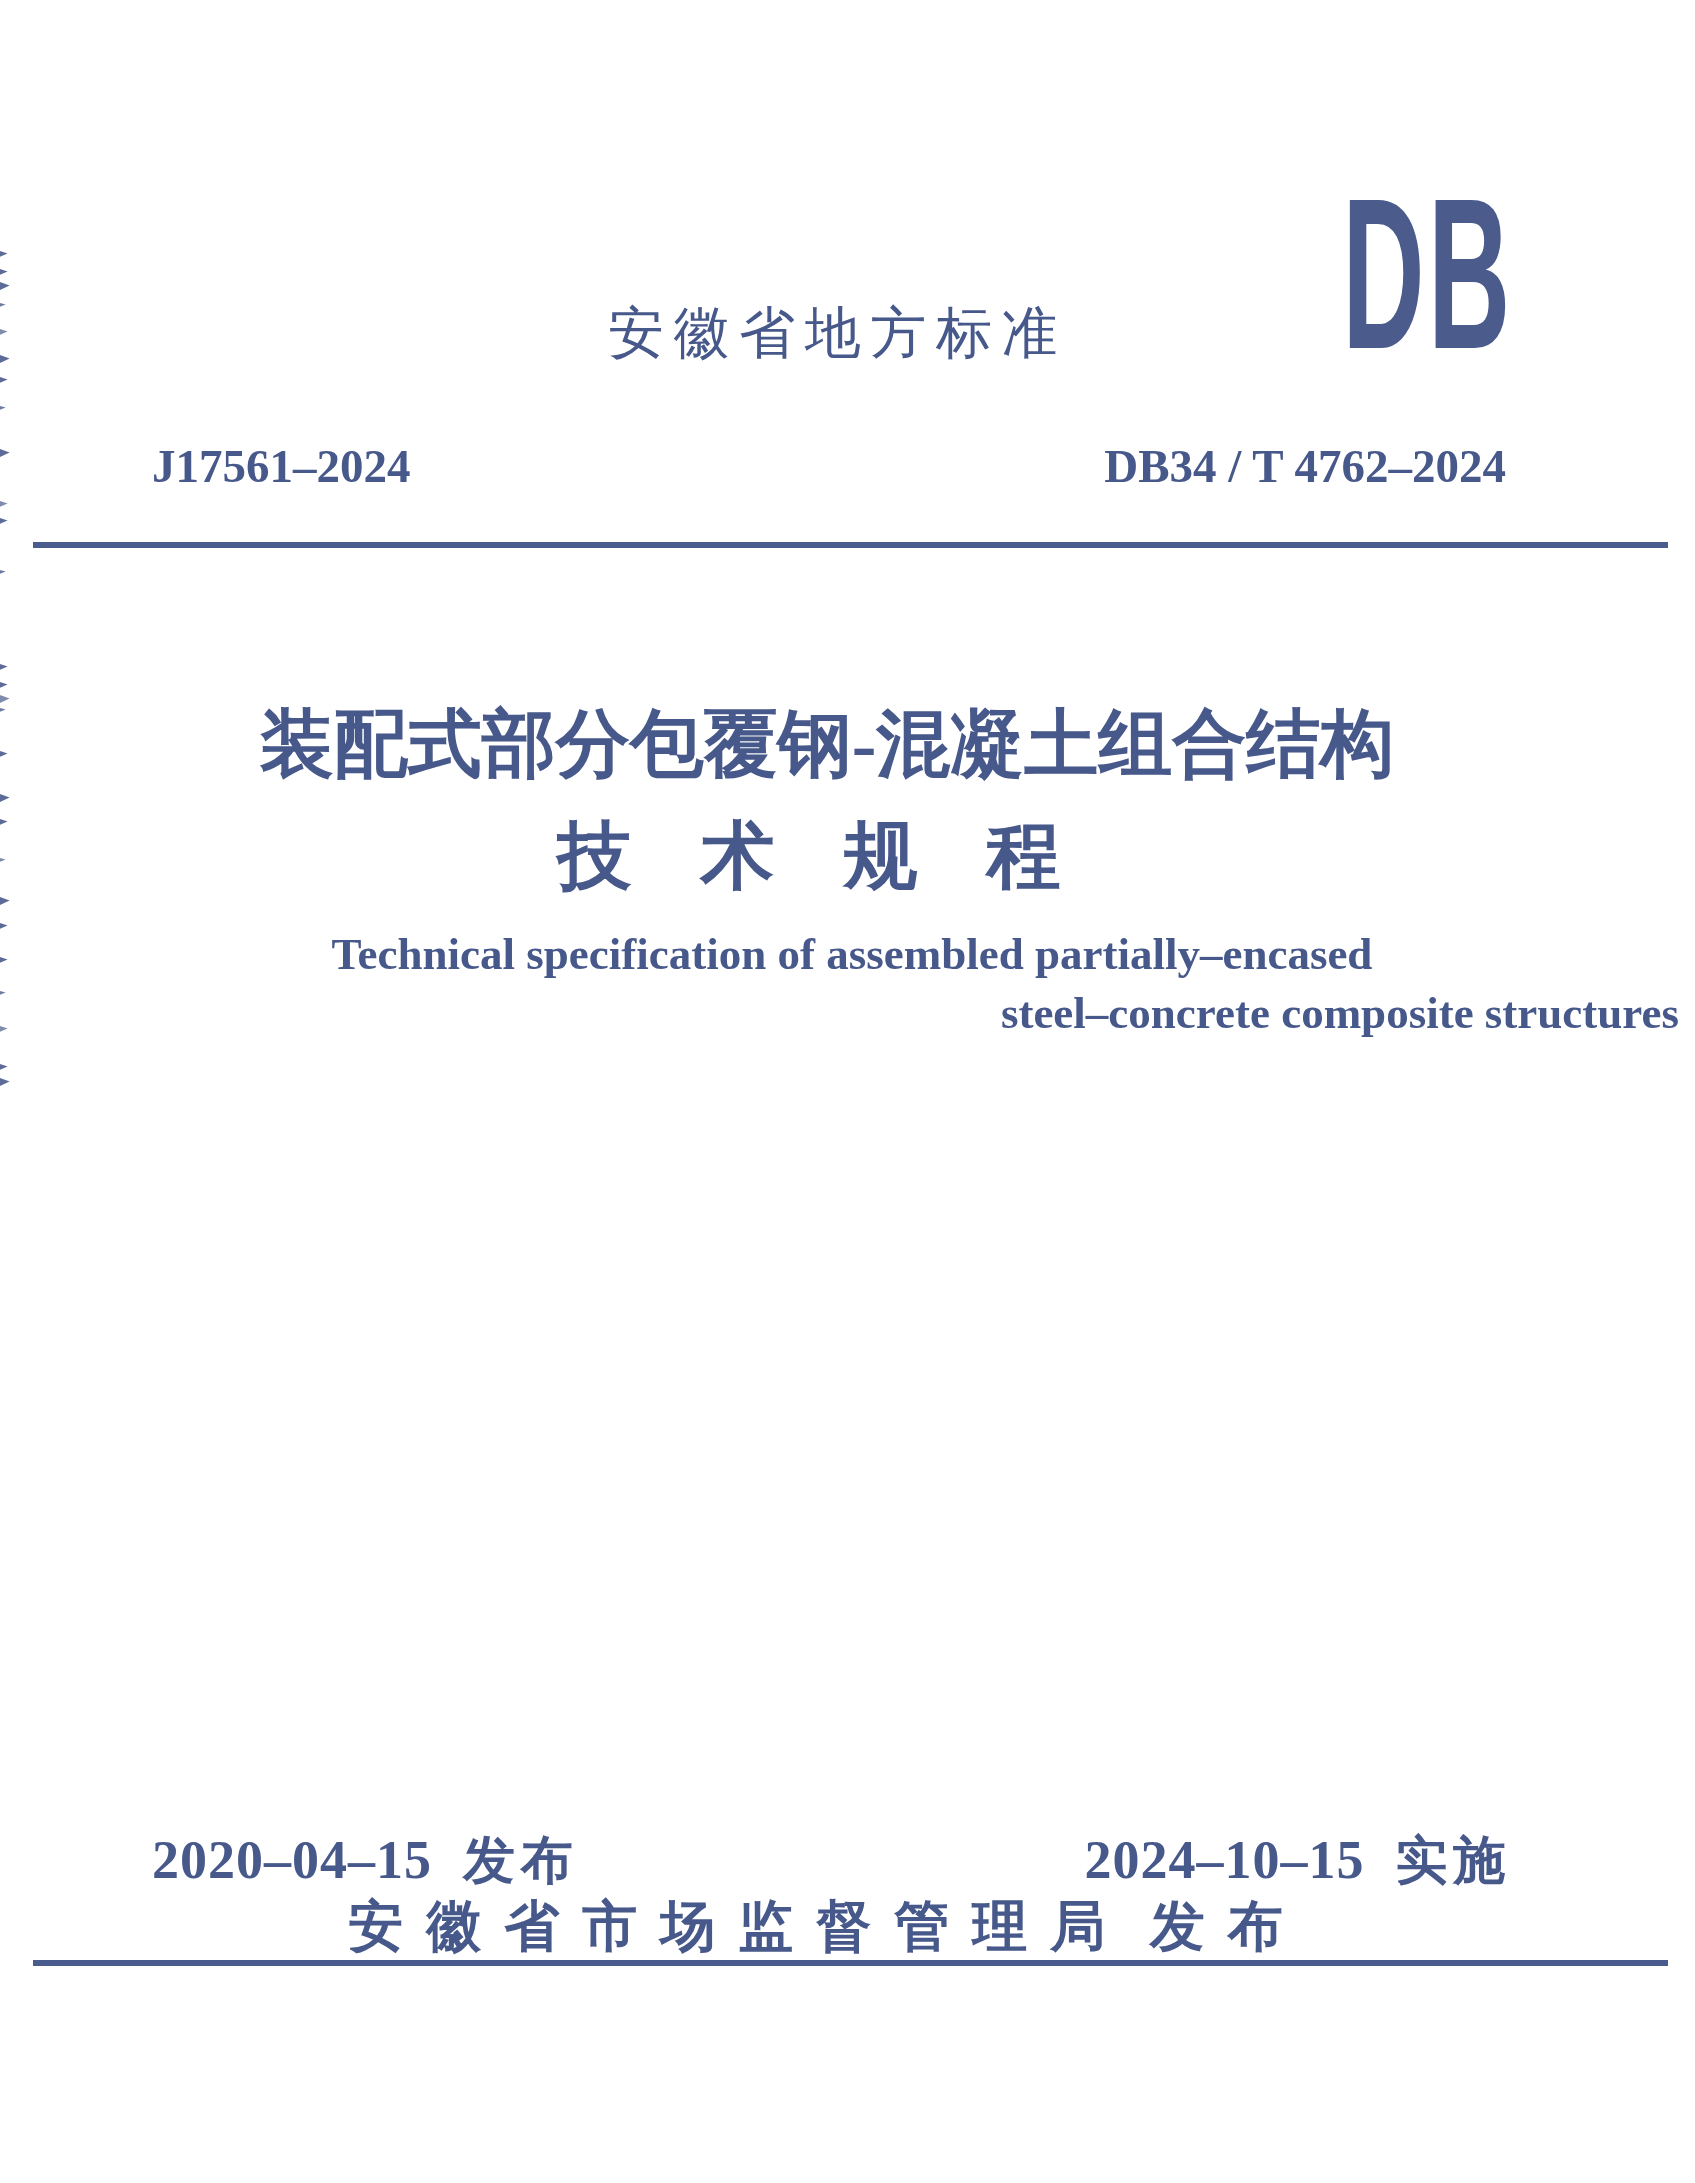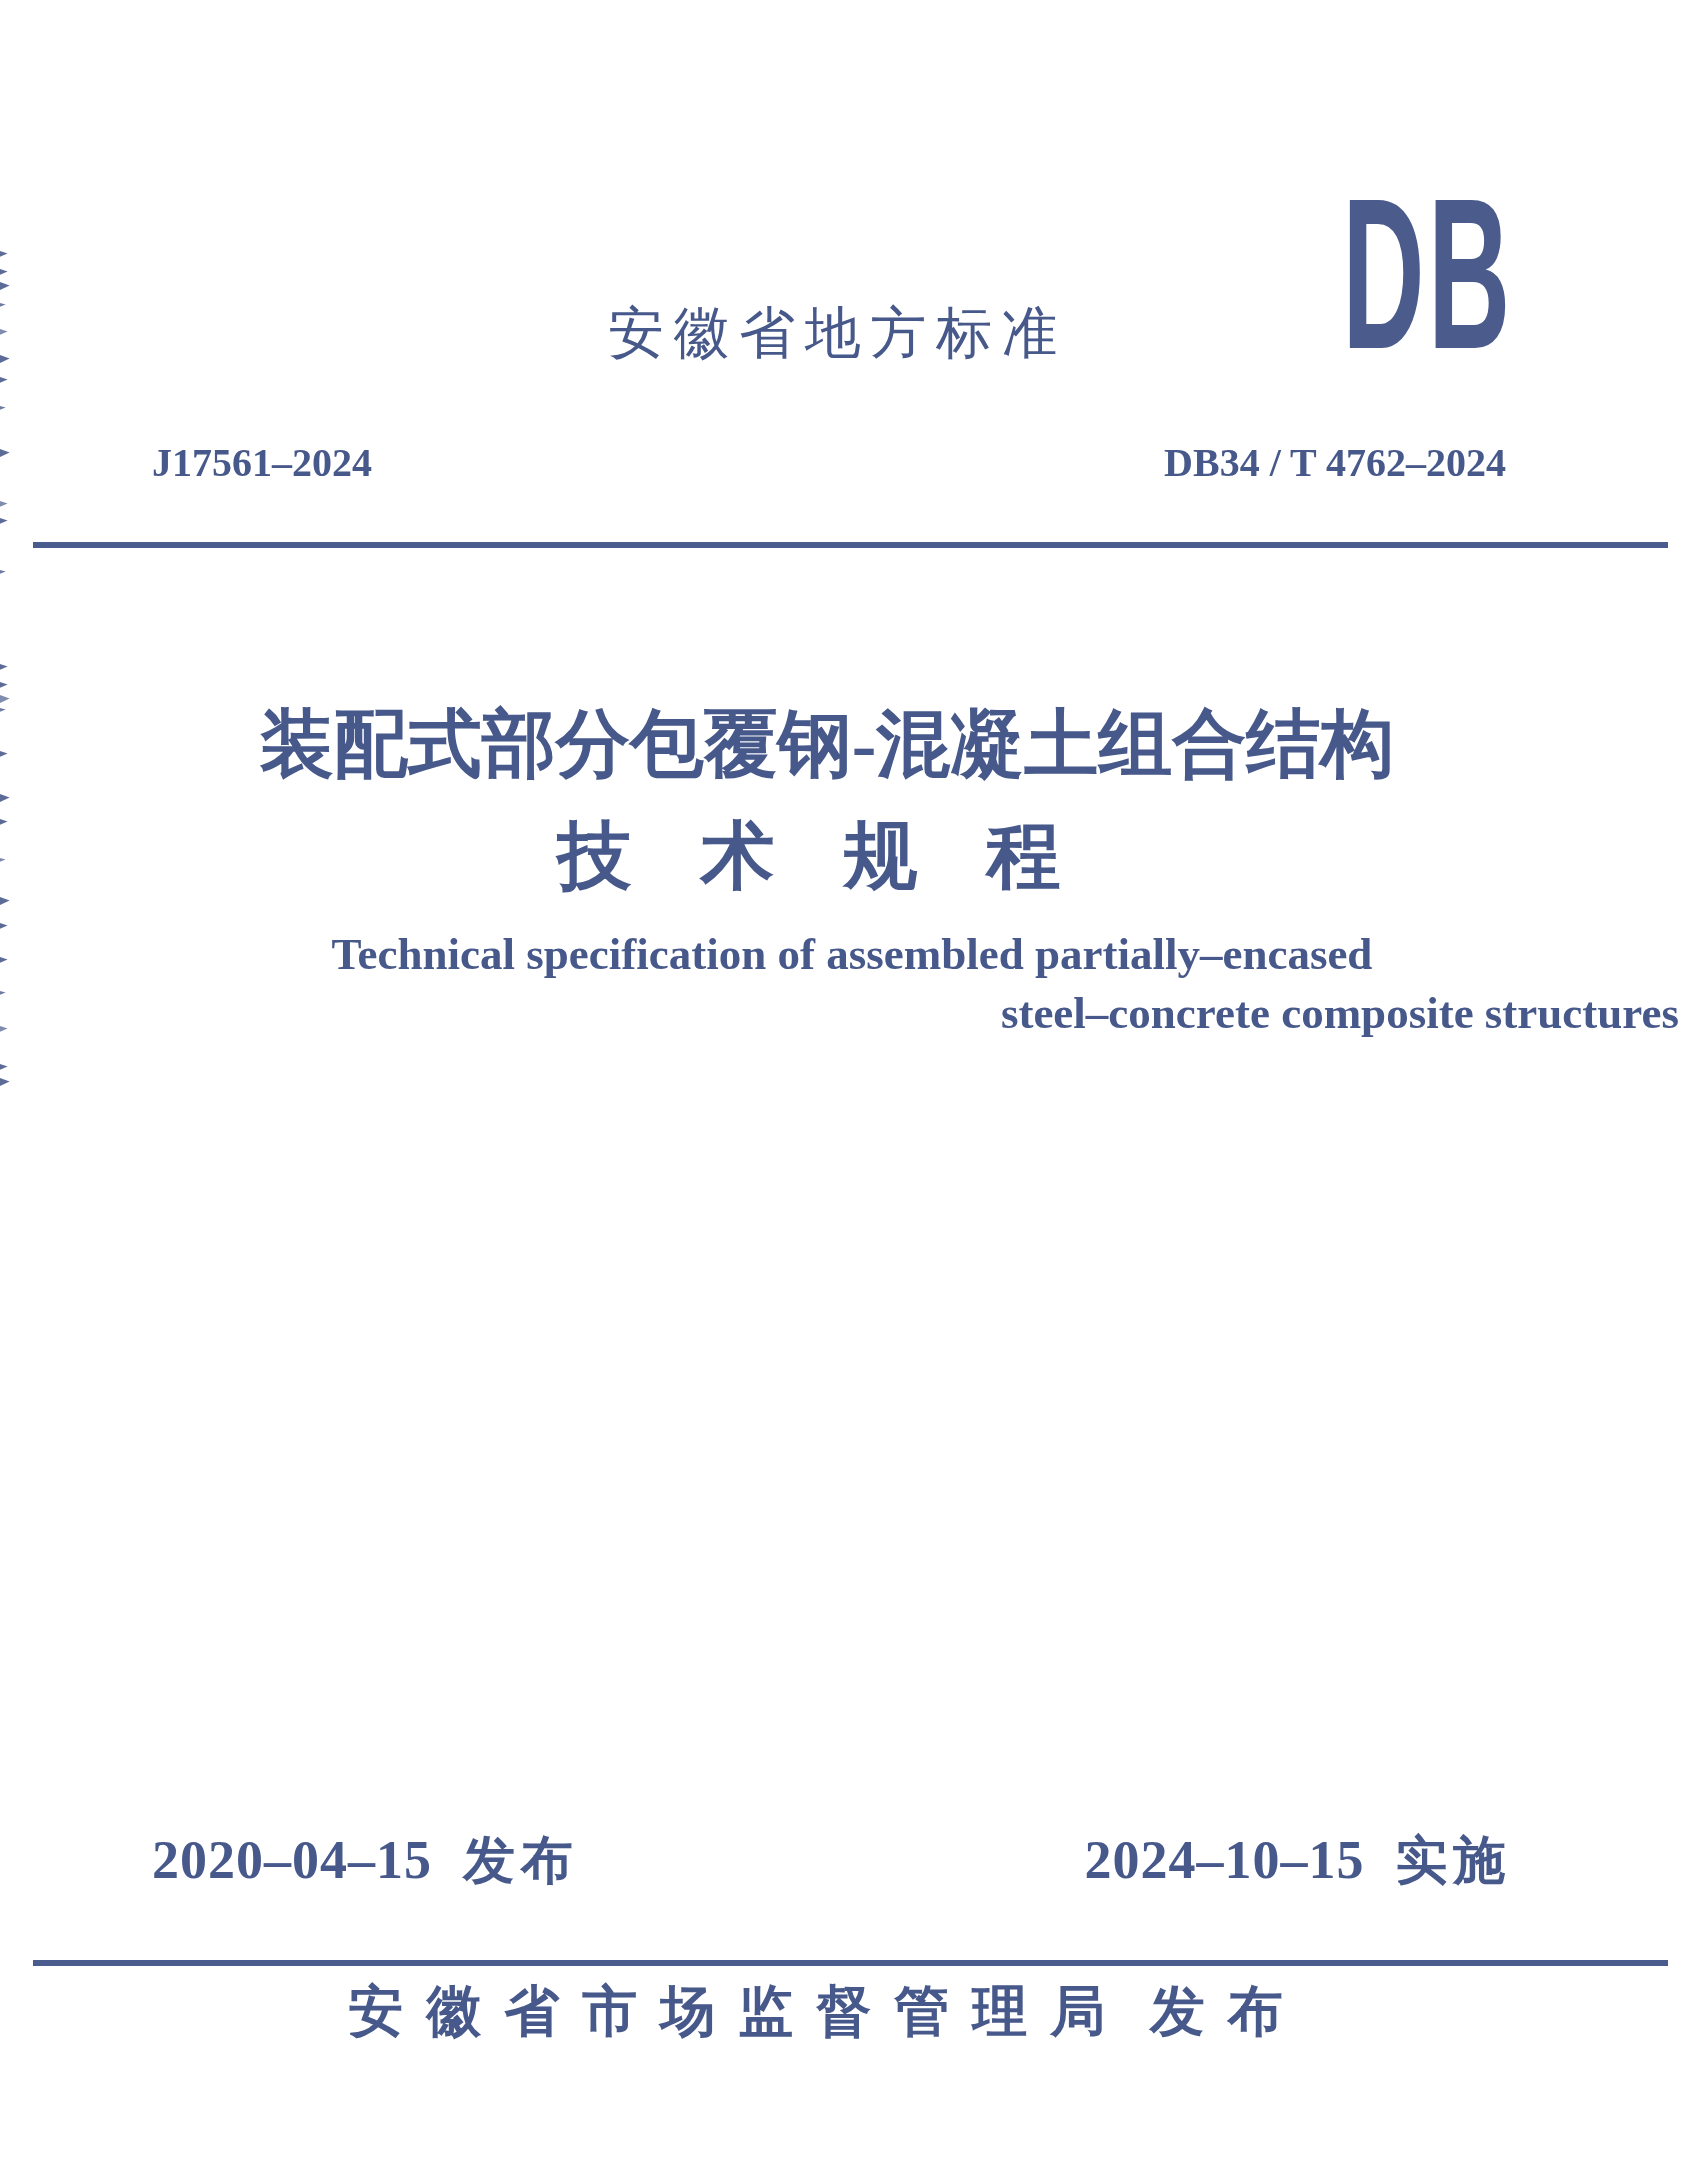--- a/index.html
+++ b/index.html
@@ -49,21 +49,21 @@
     box-sizing: border-box;
     white-space: nowrap;
   }
   .codes-row {
     position: absolute;
     top: 443px;
     left: 0;
     width: 1696px;
     height: 72px;
     font-weight: bold;
-    font-size: 40px;
+    font-size: 47px;
     line-height: 1;
   }
   .record-code {
     position: absolute;
     left: 152px;
     top: 0;
     white-space: nowrap;
   }
   .standard-code {
     position: absolute;
@@ -138,21 +138,21 @@
   .date-value {
     font-size: 54px;
     letter-spacing: 1px;
   }
   .date-label {
     font-size: 52px;
     letter-spacing: 5.7px;
   }
   .publisher-row {
     position: absolute;
-    top: 1984px;
+    top: 1899px;
     width: 100%;
     display: flex;
     justify-content: center;
     align-items: baseline;
     gap: 21.5px;
     font-weight: bold;
     font-size: 55px;
     line-height: 1;
     white-space: nowrap;
   }

